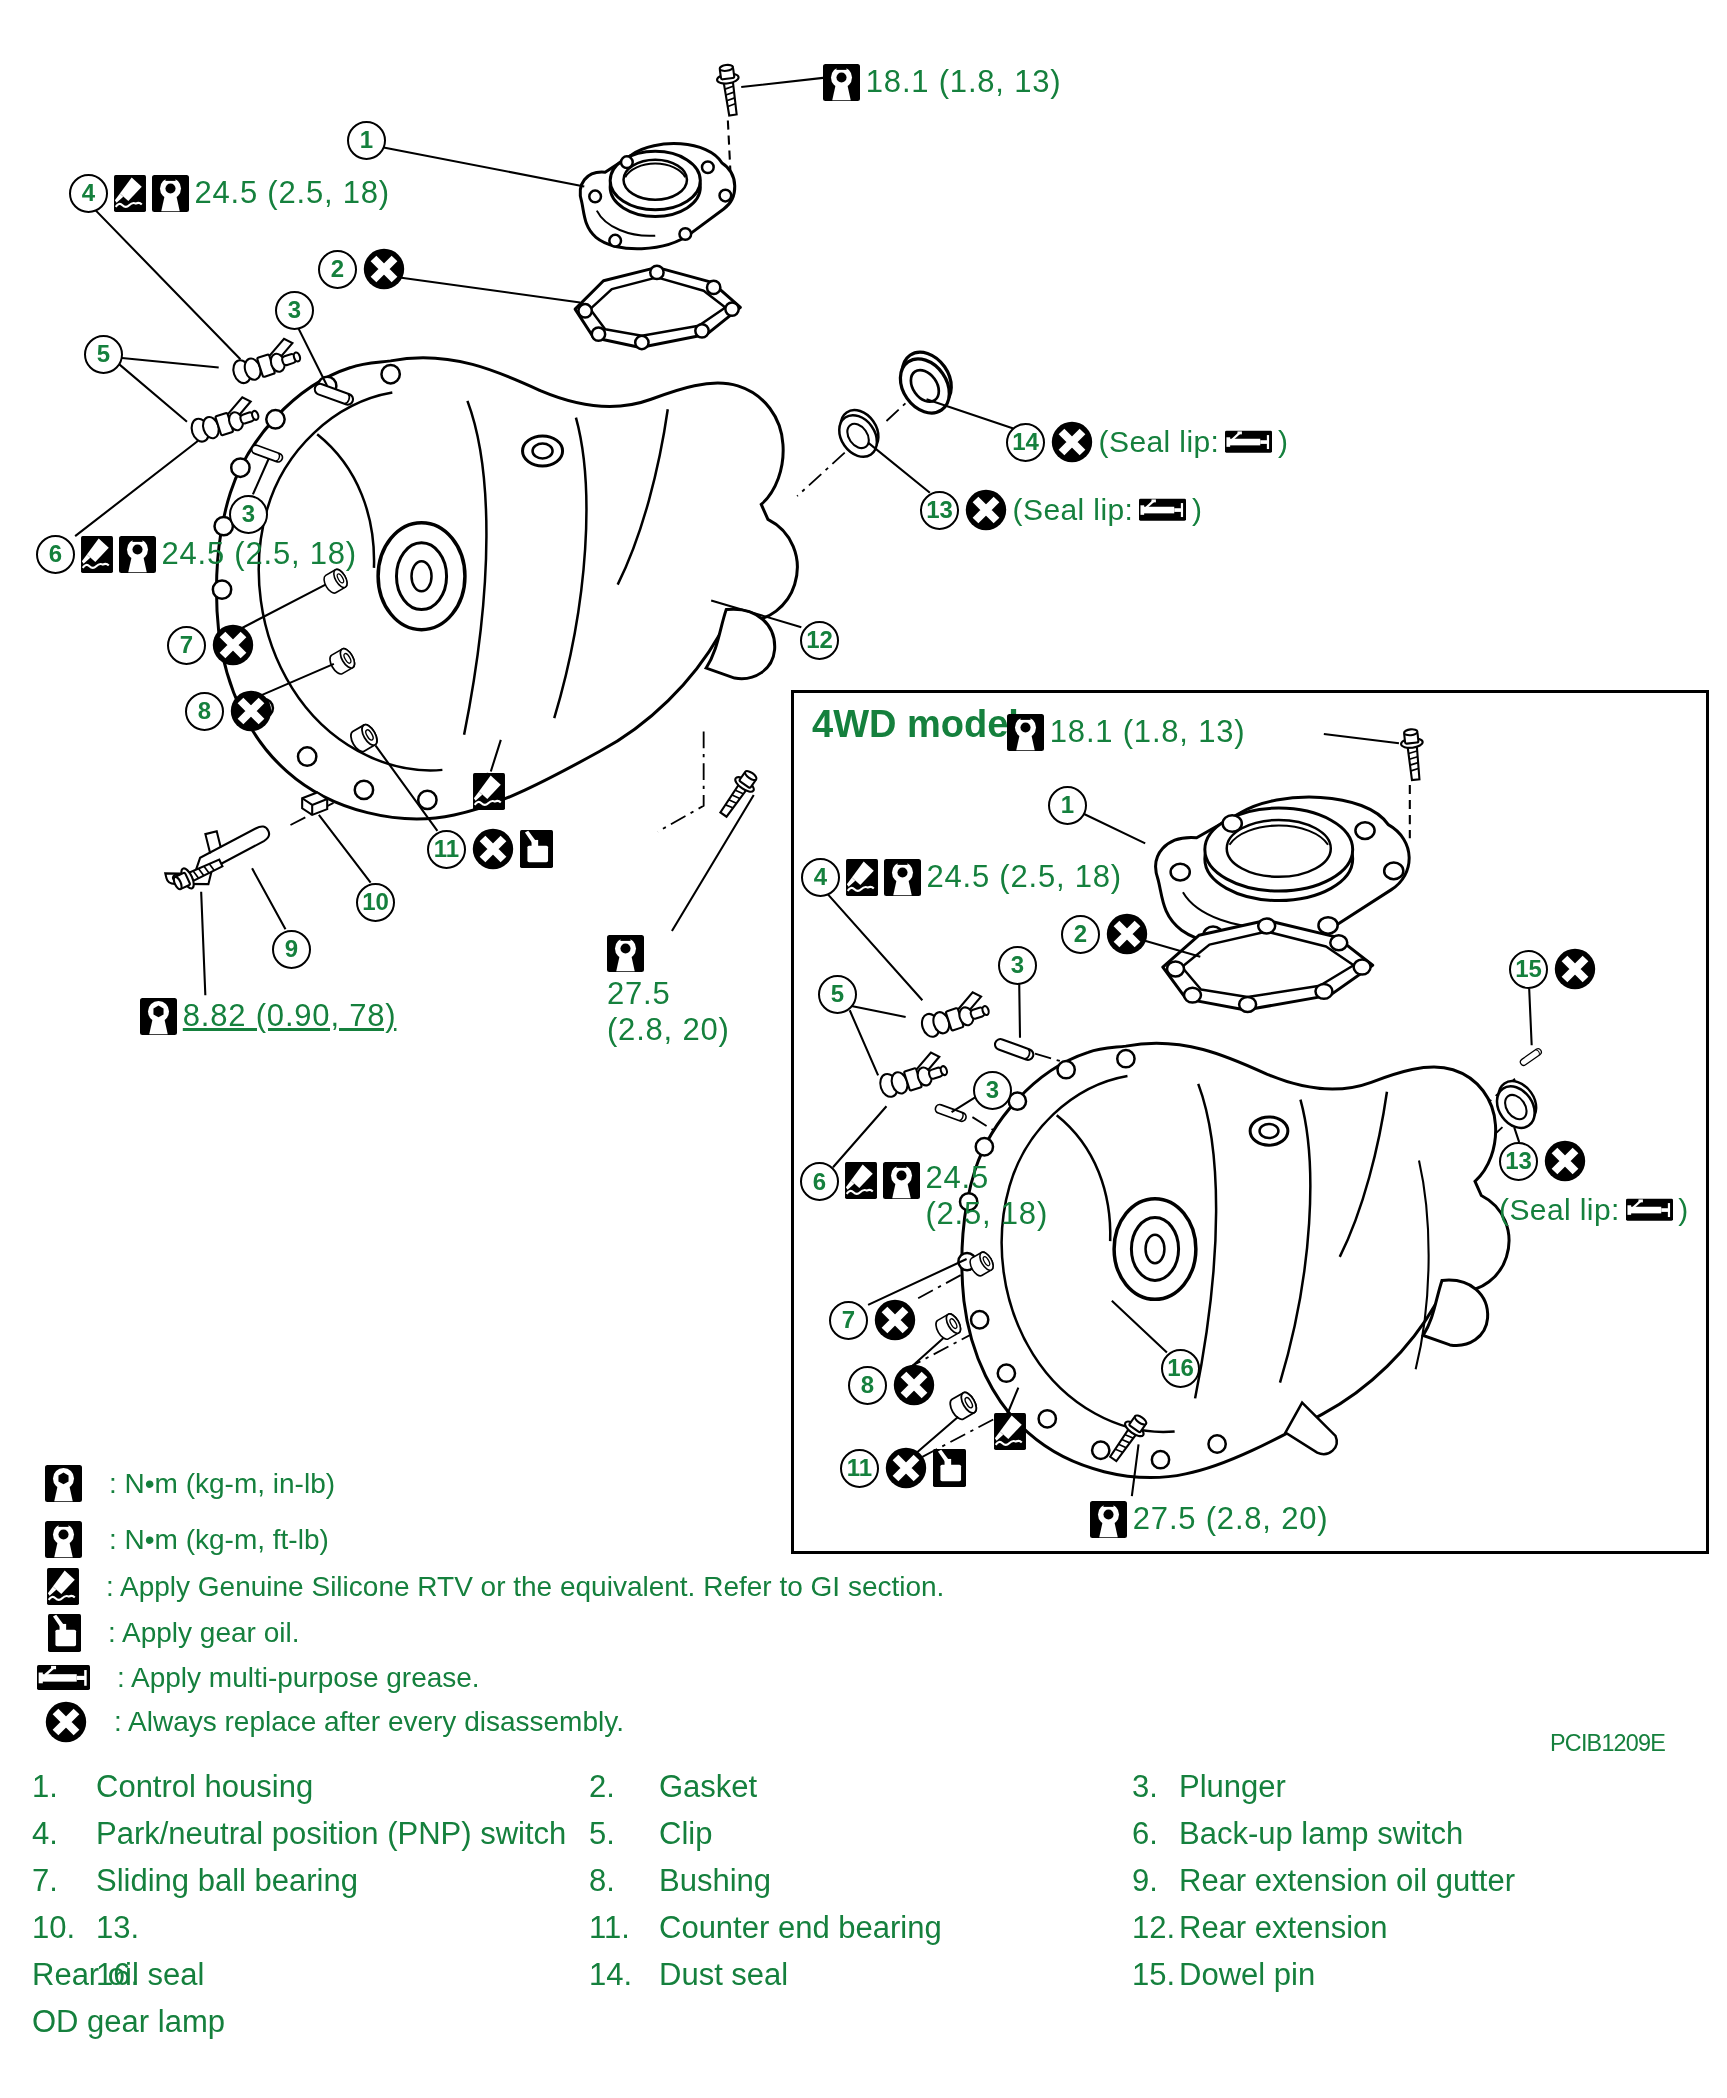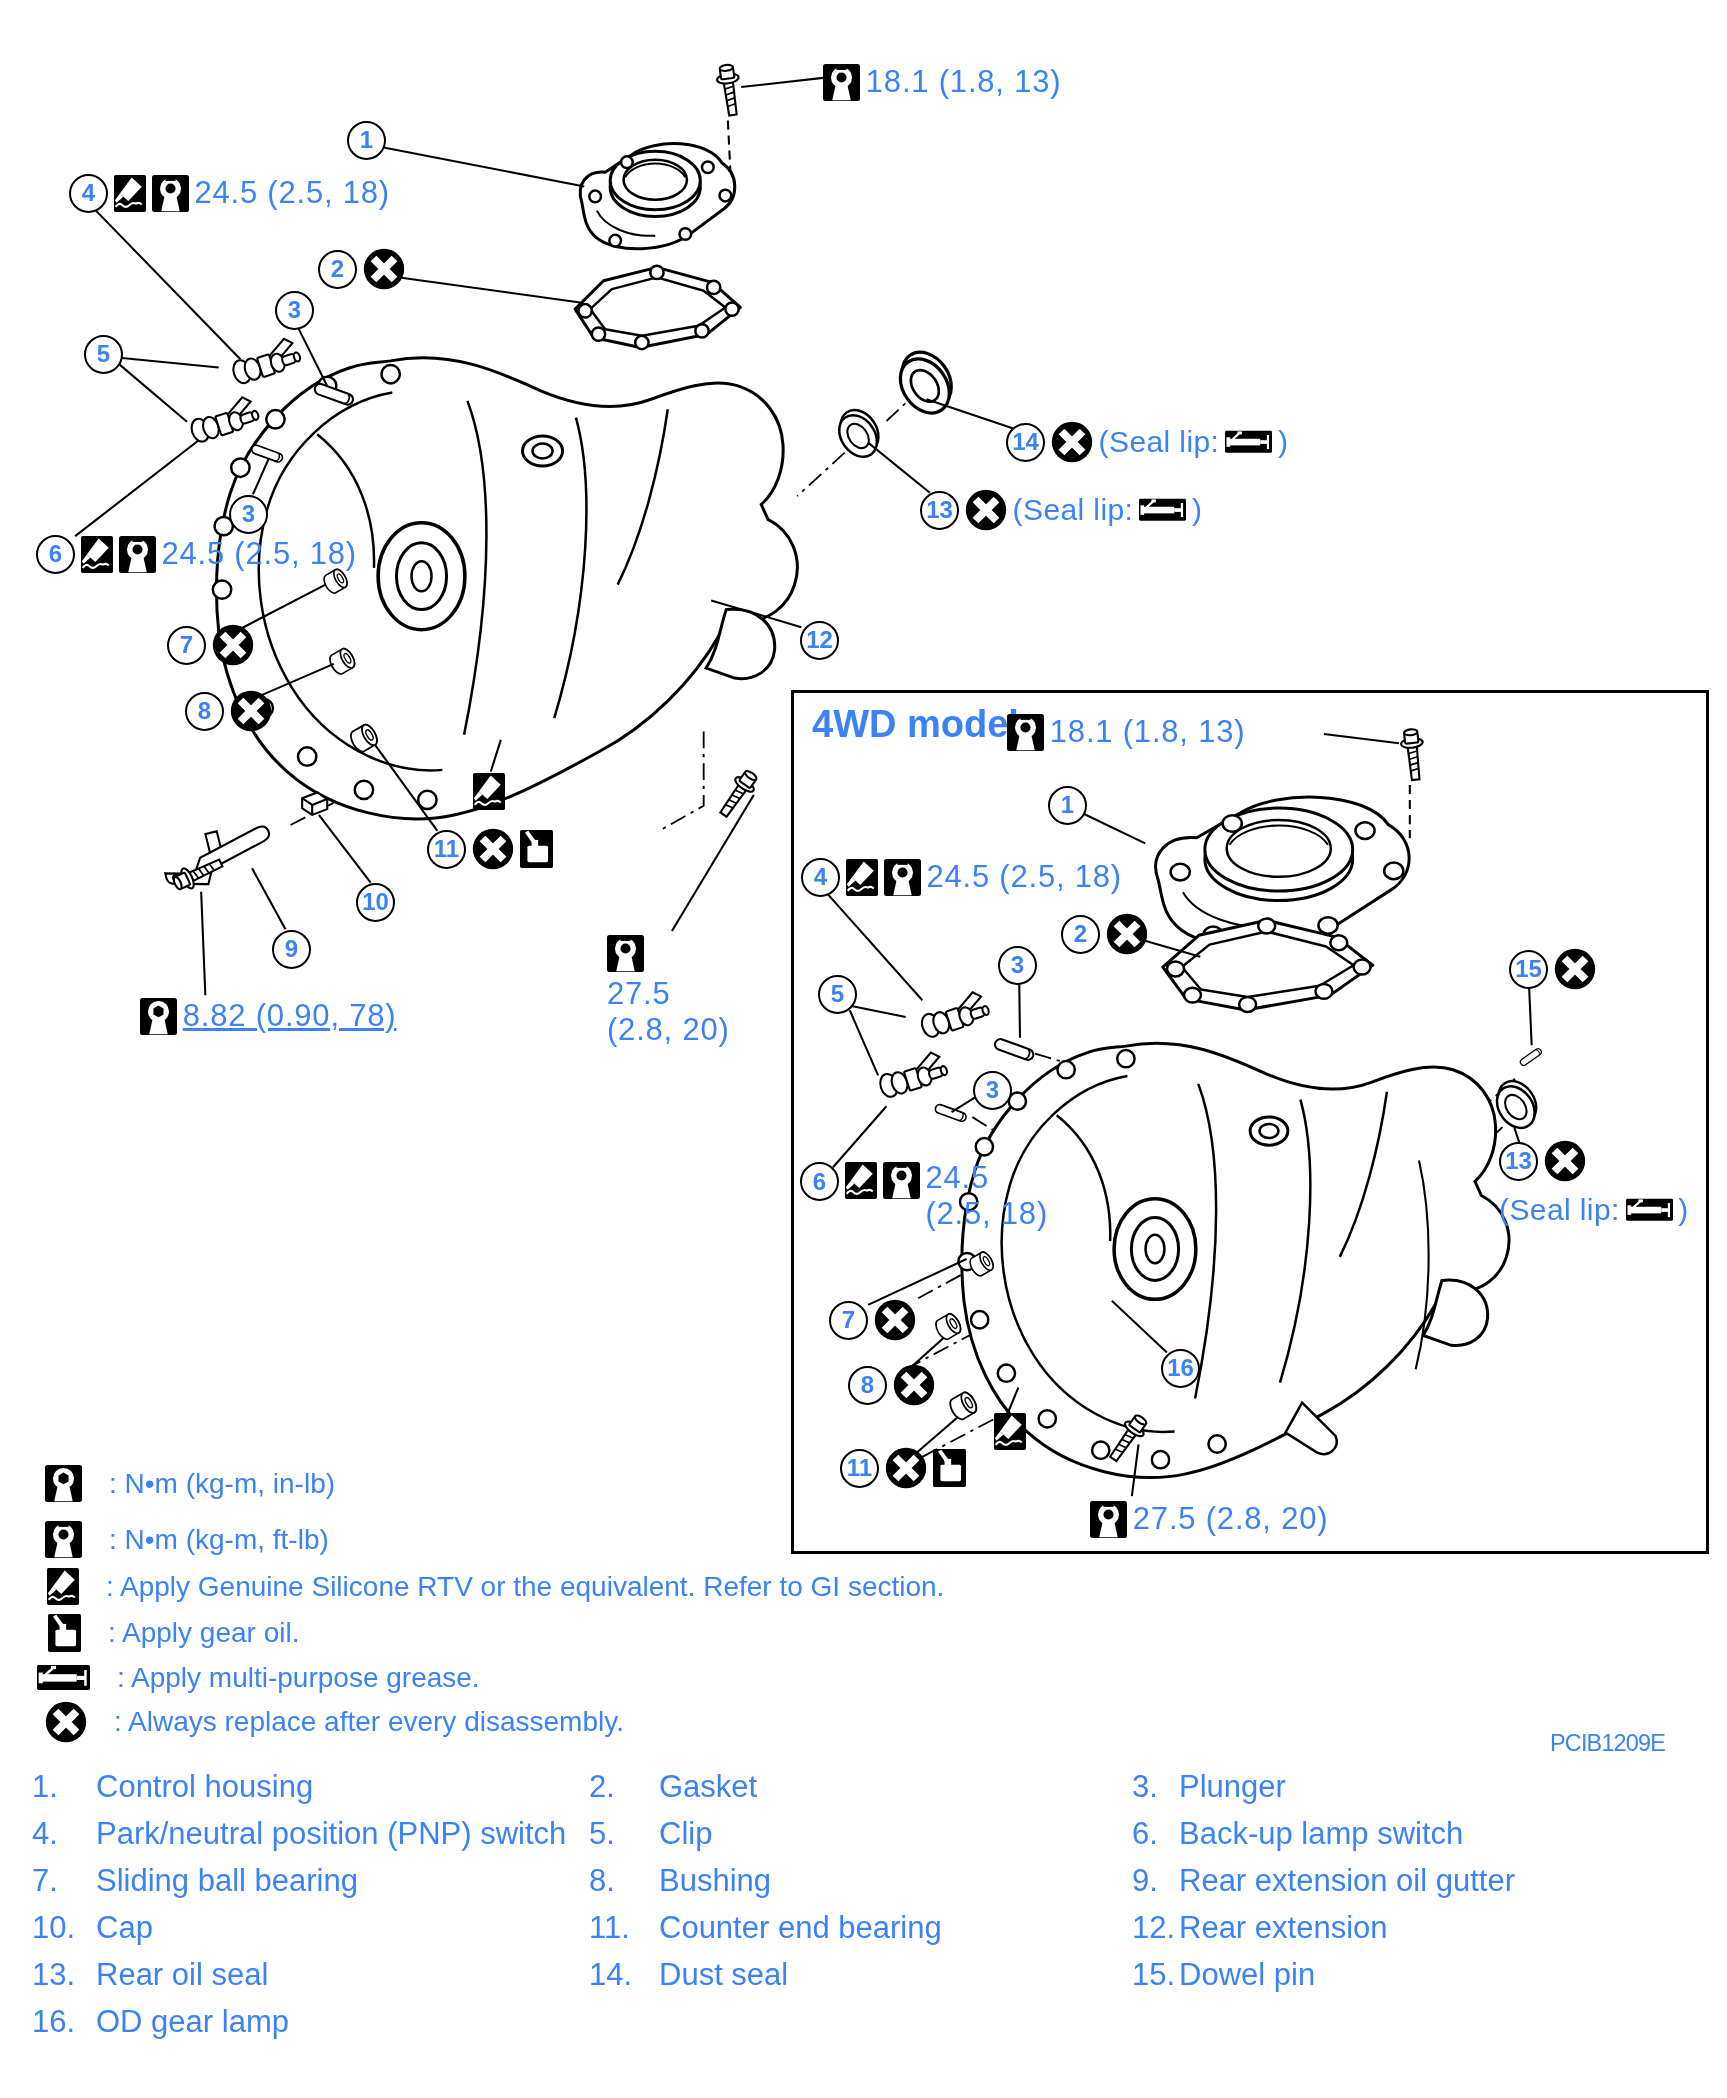--- a/index.html
+++ b/index.html
@@ -1,17 +1,17 @@
 <!DOCTYPE html>
 <html style="font-size:13.4px"><head>
 <meta charset="utf-8">
 <style>
   html,body{margin:0;padding:0;background:#fff;}
   #stage{position:relative;width:1727px;height:2099px;background:#fff;overflow:hidden;
-         font-family:"Liberation Sans","DejaVu Sans",sans-serif;color:#3b82f6;}
+         font-family:"Liberation Sans","DejaVu Sans",sans-serif;color:#15803d;}
   #lineart{position:absolute;left:0;top:0;z-index:1;}
   .abs{position:absolute;z-index:3;}
   .row{position:absolute;display:flex;align-items:center;gap:5.8px;height:42px;z-index:3;white-space:nowrap;}
   .co{width:35px;height:35px;border:2.9px solid #000;border-radius:50%;background:#fff;
       display:flex;align-items:center;justify-content:center;
       font-size:24px;font-weight:bold;line-height:1;flex:0 0 auto;}
   .tq{font-size:31px;letter-spacing:0.8px;}
   .tq2{display:flex;flex-direction:column;gap:4.2px;font-size:31px;letter-spacing:0.8px;line-height:1.02;align-items:flex-start;}
   .seal{font-size:30px;letter-spacing:0.4px;}
   .ic{flex:0 0 auto;display:block;}
@@ -532,21 +532,20 @@
   </div>
 
   <div id="pcol1" class="plist">
     <span>1.</span>
       <span>Control housing</span>
     <span>4.</span>
       <span>Park/neutral position (PNP) switch</span>
     <span>7.</span>
       <span>Sliding ball bearing</span>
     <span>10.</span>
-      <span>Cap</span>
     <span>13.</span>
       <span>Rear oil seal</span>
     <span>16.</span>
       <span>OD gear lamp</span>
   </div>
   <div id="pcol2" class="plist">
     <span>2.</span>
       <span>Gasket</span>
     <span>5.</span>
       <span>Clip</span>

